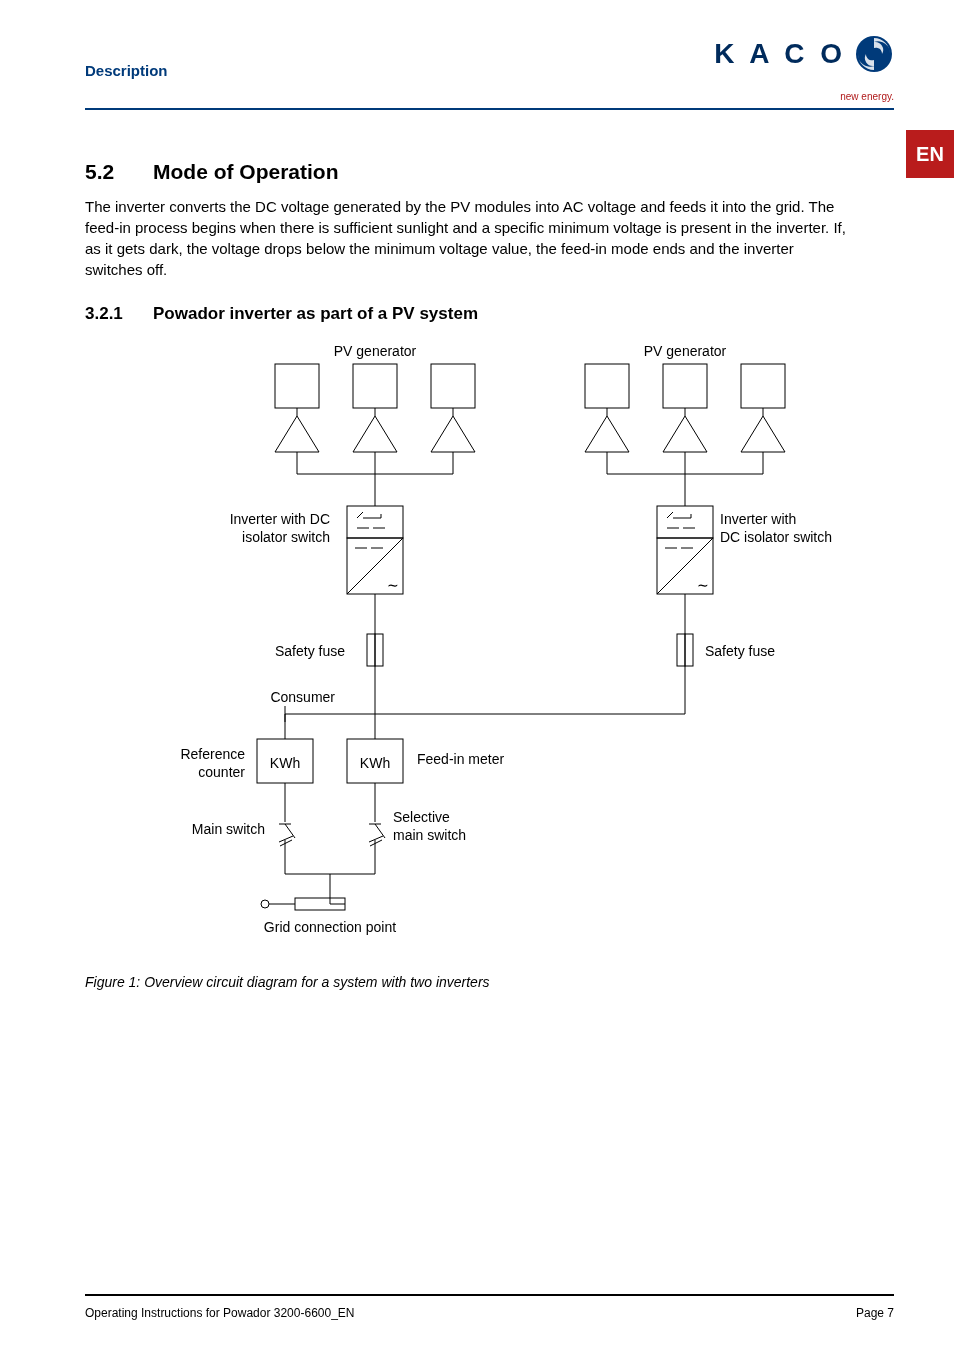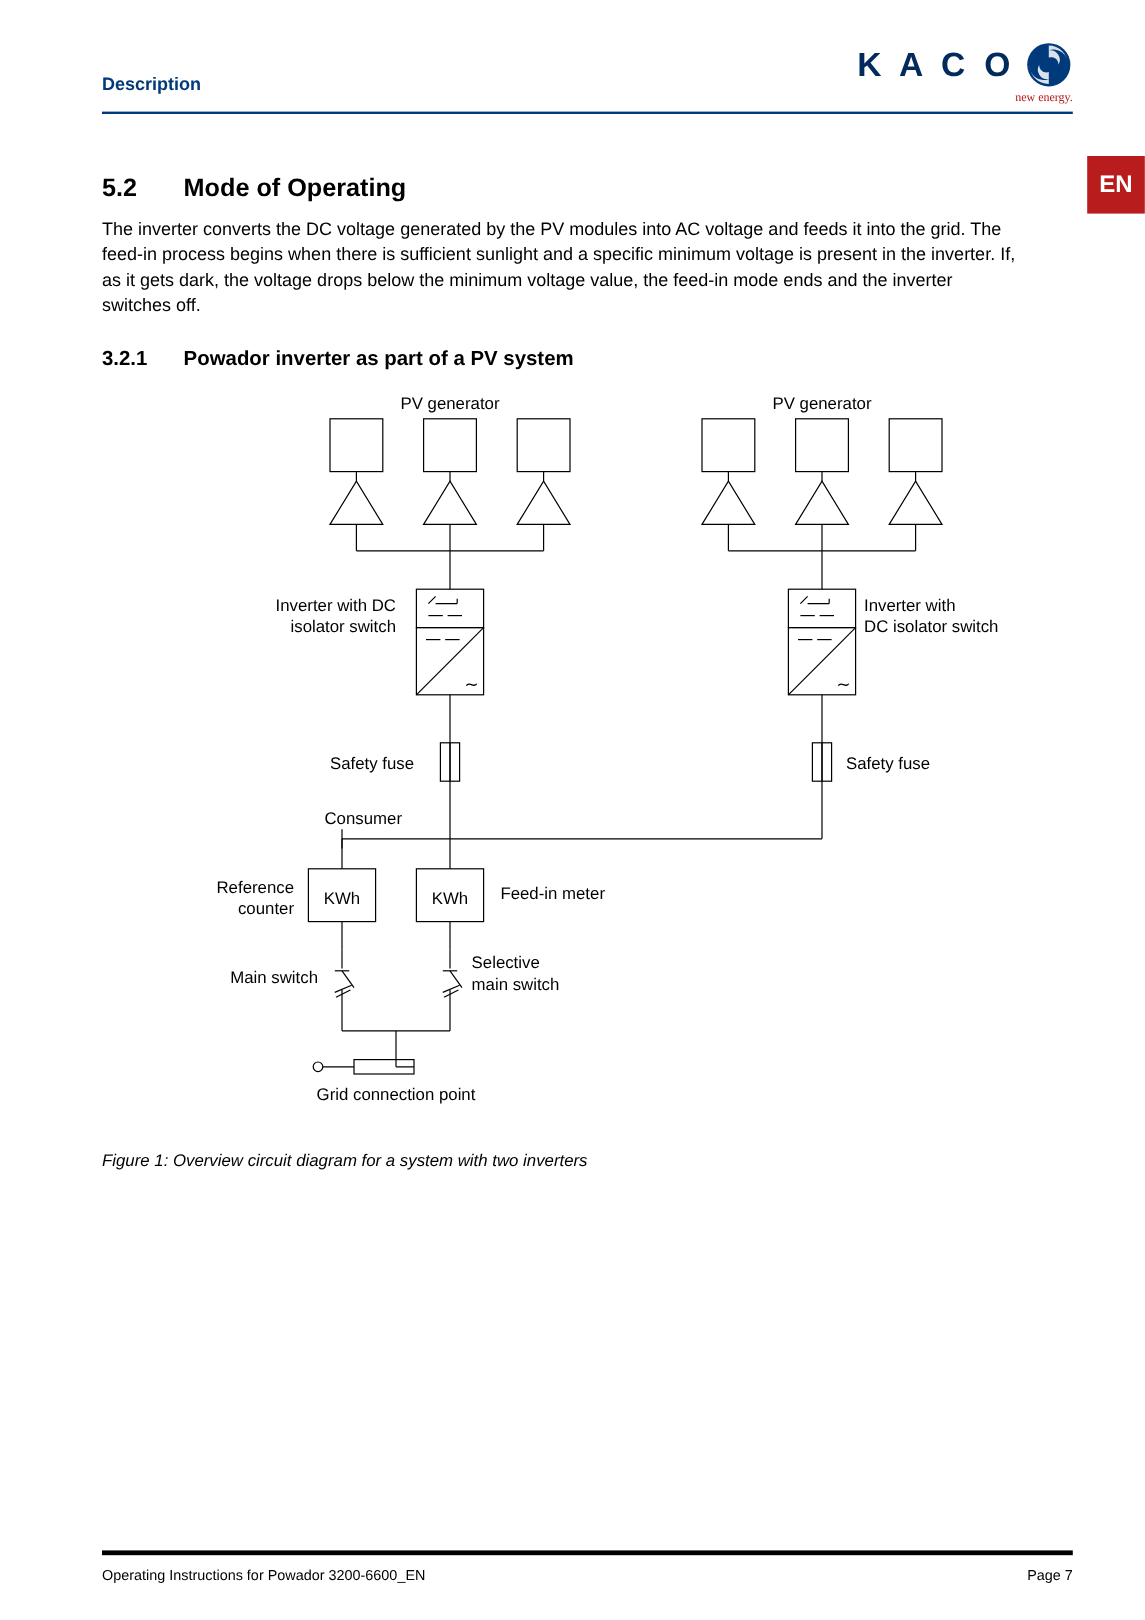--- a/index.html
+++ b/index.html
@@ -41,22 +41,21 @@
     font-size: 28px;
     letter-spacing: 4px;
     color: #002b5c;
     text-align: right;
   }
   .logo-swirl svg { display: block; }
   .logo-tag {
     font-size: 10px;
     color: #b0191a;
     text-align: right;
-    margin-top: 2px;
-    font-family: Liberation Serif, serif;
+    margin-top: 17px;
   }
   .lang-tab {
     position: absolute;
     top: 130px;
     right: 0;
     width: 48px;
     height: 48px;
     background: #b91c1c;
     color: #fff;
     font-weight: bold;
@@ -98,21 +97,21 @@
   .figcap {
     font-style: italic;
     font-size: 14px;
     margin-top: 8px;
   }
   .footer-bar {
     position: absolute;
     bottom: 30px;
     left: 85px;
     right: 60px;
-    border-top: 4px solid #000000;
+    border-top: 2px solid #000000;
     padding-top: 10px;
     display: flex;
     justify-content: space-between;
     font-size: 12px;
   }
   svg text { font-family: "Segoe UI", Arial, sans-serif; font-size: 14px; }
 </style>
 </head>
 <body>
 
@@ -132,21 +131,21 @@
         </span>
       </div>
       <div class="logo-tag">new energy.</div>
     </div>
   </div>
 
   <div class="lang-tab">EN</div>
 
 
   <h2 class="subsection">
-    <span class="num">5.2</span><span>Mode of Operating</span>
+    <span class="num">5.2</span><span>Mode of Operation</span>
   </h2>
 
   <p class="body">The inverter converts the DC voltage generated by the PV modules into AC voltage and feeds it into the grid. The feed-in process begins when there is sufficient sunlight and a specific minimum voltage is present in the inverter. If, as it gets dark, the voltage drops below the minimum voltage value, the feed-in mode ends and the inverter switches off.</p>
 
 
   <h3 class="subsub">
     <span class="num">3.2.1</span><span>Powador inverter as part of a PV system</span>
   </h3>
 
   <div class="diagram-wrap">

